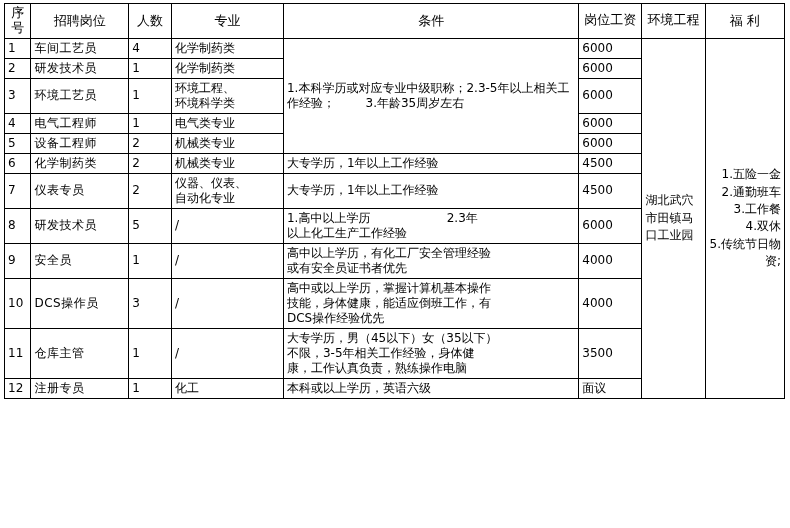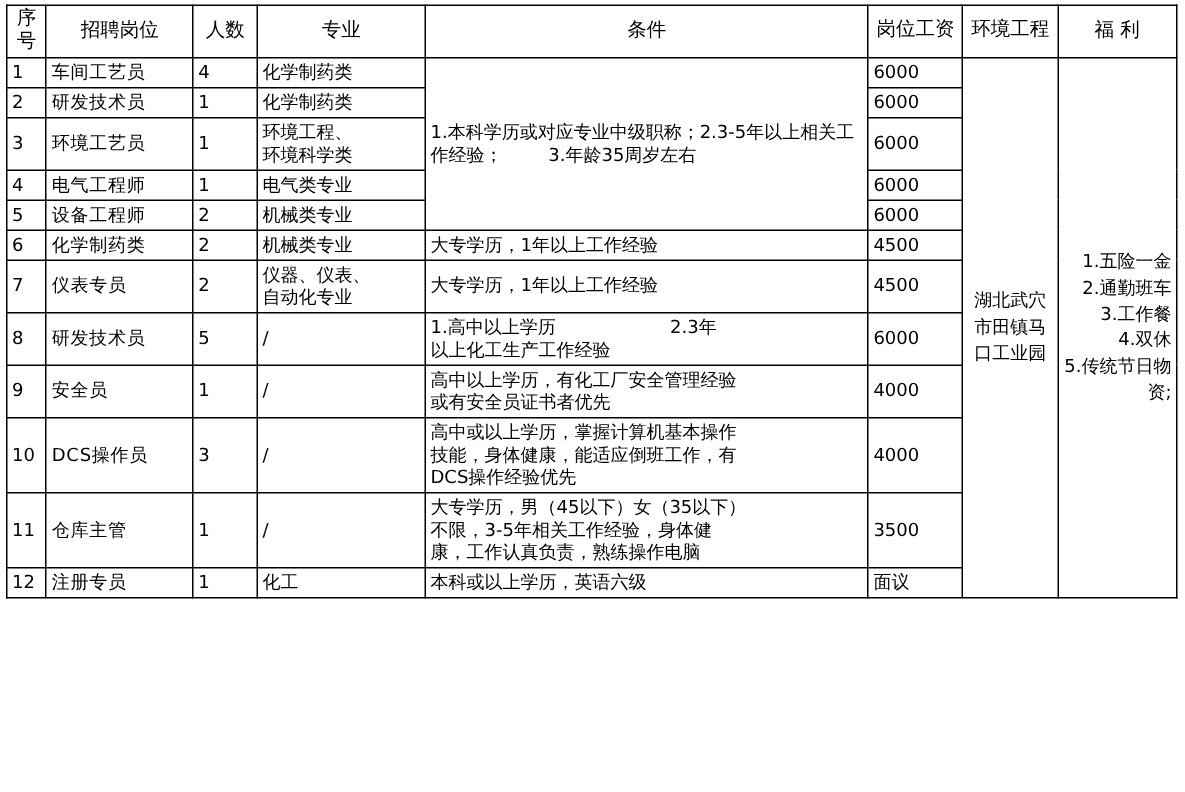--- a/index.html
+++ b/index.html
@@ -41,21 +41,21 @@
   .c-cond  { width: 290px; text-align: left; }
   .c-wage  { width: 62px;  text-align: center; }
   .c-loc   { width: 62px;  text-align: center; }
   .c-welf  { width: 78px;  text-align: left; }
 
   thead td { text-align: center; font-size: 13px; }
   .hdr-two-line { line-height: 1.15; }
 
   .cell-center { text-align: center; }
   .cond-text   { white-space: pre-wrap; text-align: left; }
-  .vert-cell   { text-align: center; line-height: 1.45; }
+  .vert-cell   { text-align: left; line-height: 1.45; }
   .welf-cell   { text-align: right; line-height: 1.45; padding-left: 4px; }
 
   .r-tall td { height: 30px; }
   .post-label { letter-spacing: 0.5px; }
 </style>
 </head>
 <body>
 
 <div class="sheet">
   <table class="recruit">

